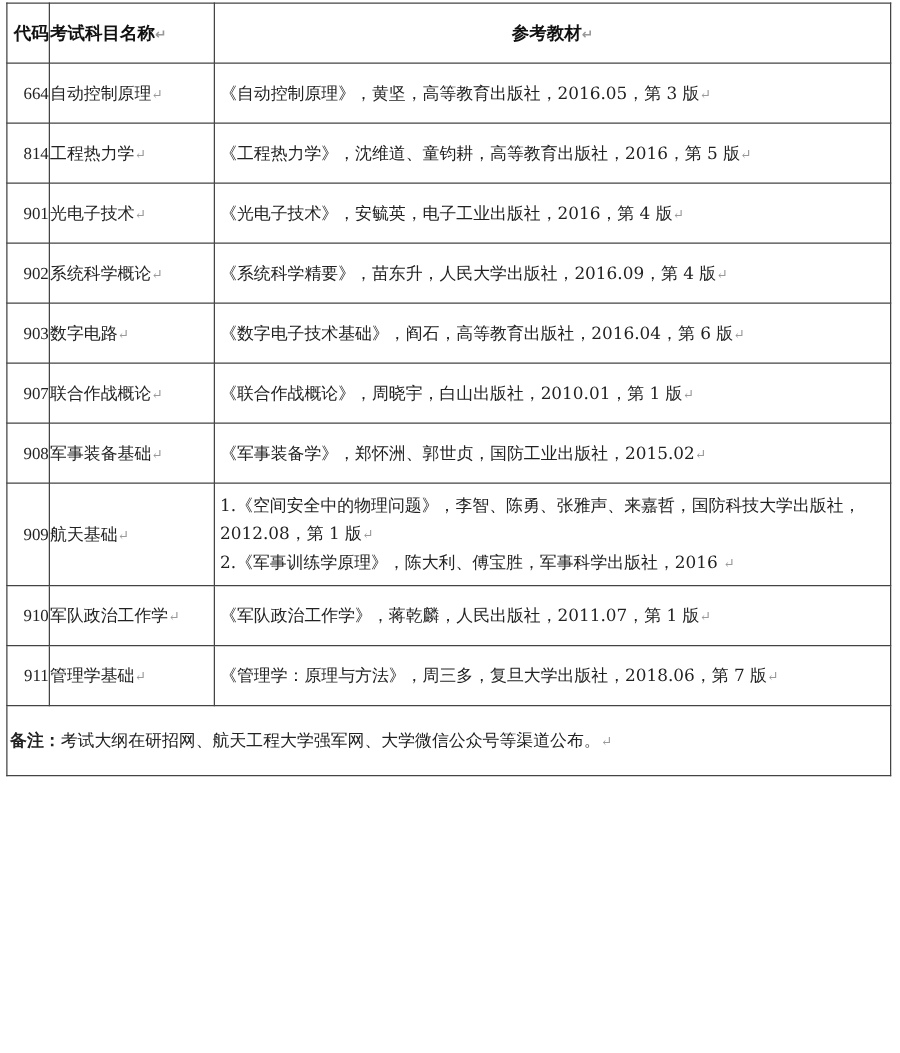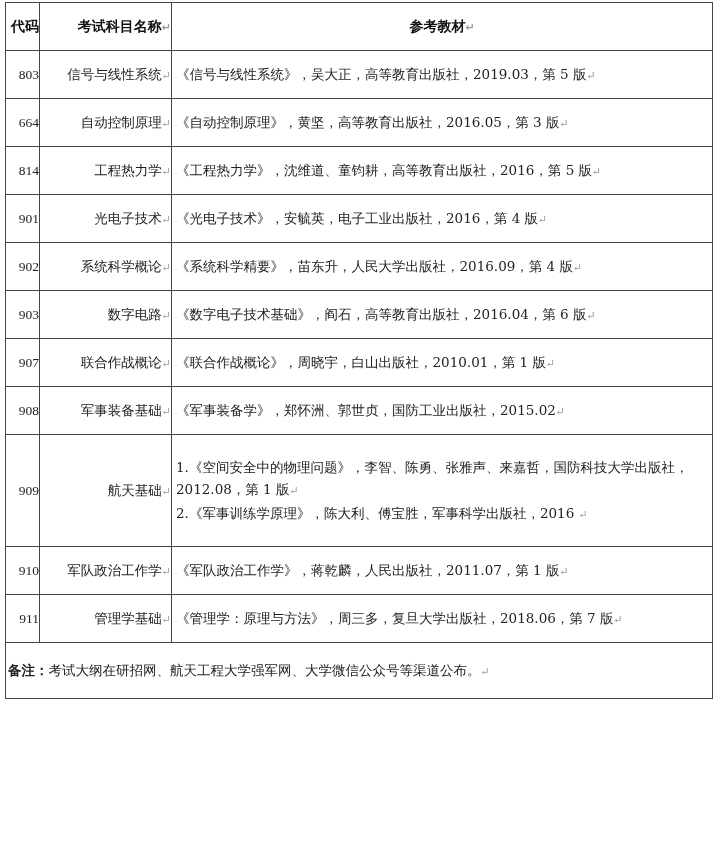--- a/index.html
+++ b/index.html
@@ -2,45 +2,40 @@
 <html><head>
 <meta charset="utf-8">
 <style>
   html, body { margin:0; padding:0; background:#ffffff; }
   body { width:720px; height:842px; position:relative; overflow:hidden;
          font-family:"DejaVu Serif","Liberation Serif",serif; color:#222; }
   .tbl { position:absolute; left:5px; top:2px; width:708px; border-collapse:collapse; table-layout:fixed; }
   .tbl td, .tbl th { border:1px solid #444; padding:0; font-size:13.5px; vertical-align:middle; }
   .tbl th { font-family:"DejaVu Sans","Liberation Sans",sans-serif; font-weight:bold; font-size:14px; height:47px; color:#111; }
   .c-code { width:32px; text-align:right; padding-left:1px !important; font-family:"Liberation Serif",serif; font-size:15px; }
-  .c-name { width:131px; text-align:right; white-space:nowrap;margin-top:27px; }
+  .c-name { width:131px; text-align:left; white-space:nowrap;margin-top:27px; }
   .c-book { text-align:left; padding-left:4px !important; white-space:nowrap; }
   .tbl td { height:47px; }
   .tall td { height:77px; }
   .mark { color:#999; font-size:11px; }
-  .multi { white-space:normal !important; line-height:22px; padding:17px 4px !important; }
+  .multi { white-space:normal !important; line-height:22px; padding:2px 4px !important; }
   .note td { height:55px; text-align:left; padding-left:2px !important; }
   .note-label { font-weight:bold; font-family:Liberation Sans, sans-serif;text-align:center; }
 </style>
 </head>
 <body>
 
 <table class="tbl">
   <tbody>
       <tr>
     <th class="c-code"><span>代码</span></th>
     <th class="c-name"><span>考试科目名称</span><span class="mark">↵</span></th>
     <th><span>参考教材</span><span class="mark">↵</span></th>
   </tr>
 
-  <tr>
-    <td class="c-code">803</td>
-    <td class="c-name"><span>信号与线性系统</span><span class="mark">↵</span></td>
-    <td class="c-book"><span>《信号与线性系统》，吴大正，高等教育出版社，2019.03，第 5 版</span><span class="mark">↵</span></td>
-  </tr>
   <tr>
     <td class="c-code">664</td>
     <td class="c-name"><span>自动控制原理</span><span class="mark">↵</span></td>
     <td class="c-book"><span>《自动控制原理》，黄坚，高等教育出版社，2016.05，第 3 版</span><span class="mark">↵</span></td>
   </tr>
   <tr>
     <td class="c-code">814</td>
     <td class="c-name"><span>工程热力学</span><span class="mark">↵</span></td>
     <td class="c-book"><span>《工程热力学》，沈维道、童钧耕，高等教育出版社，2016，第 5 版</span><span class="mark">↵</span></td>
   </tr>

